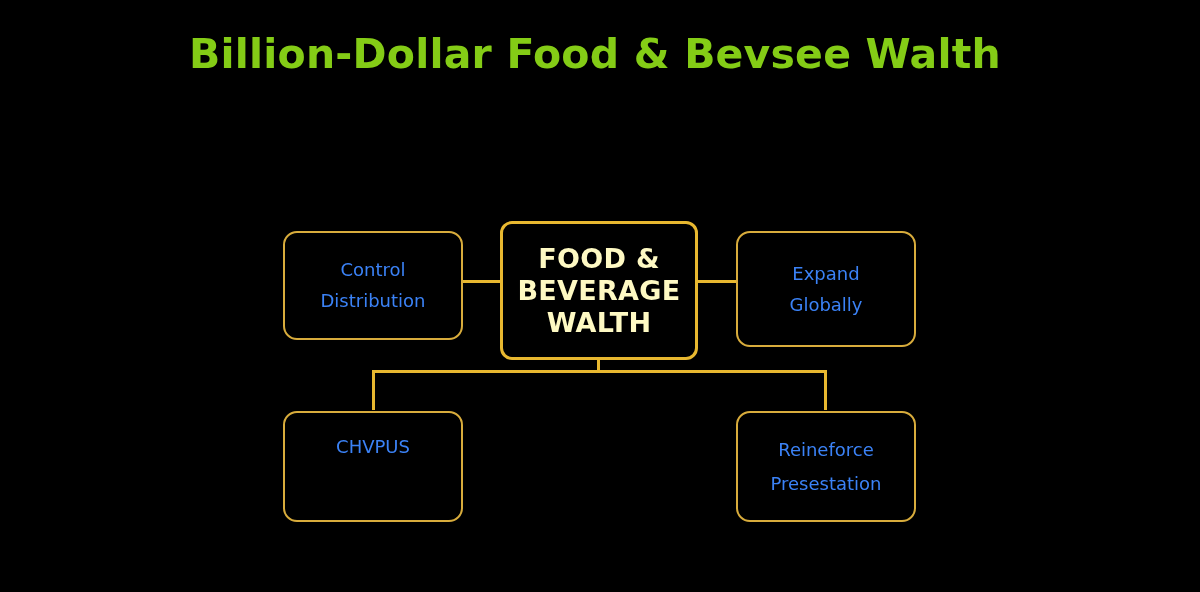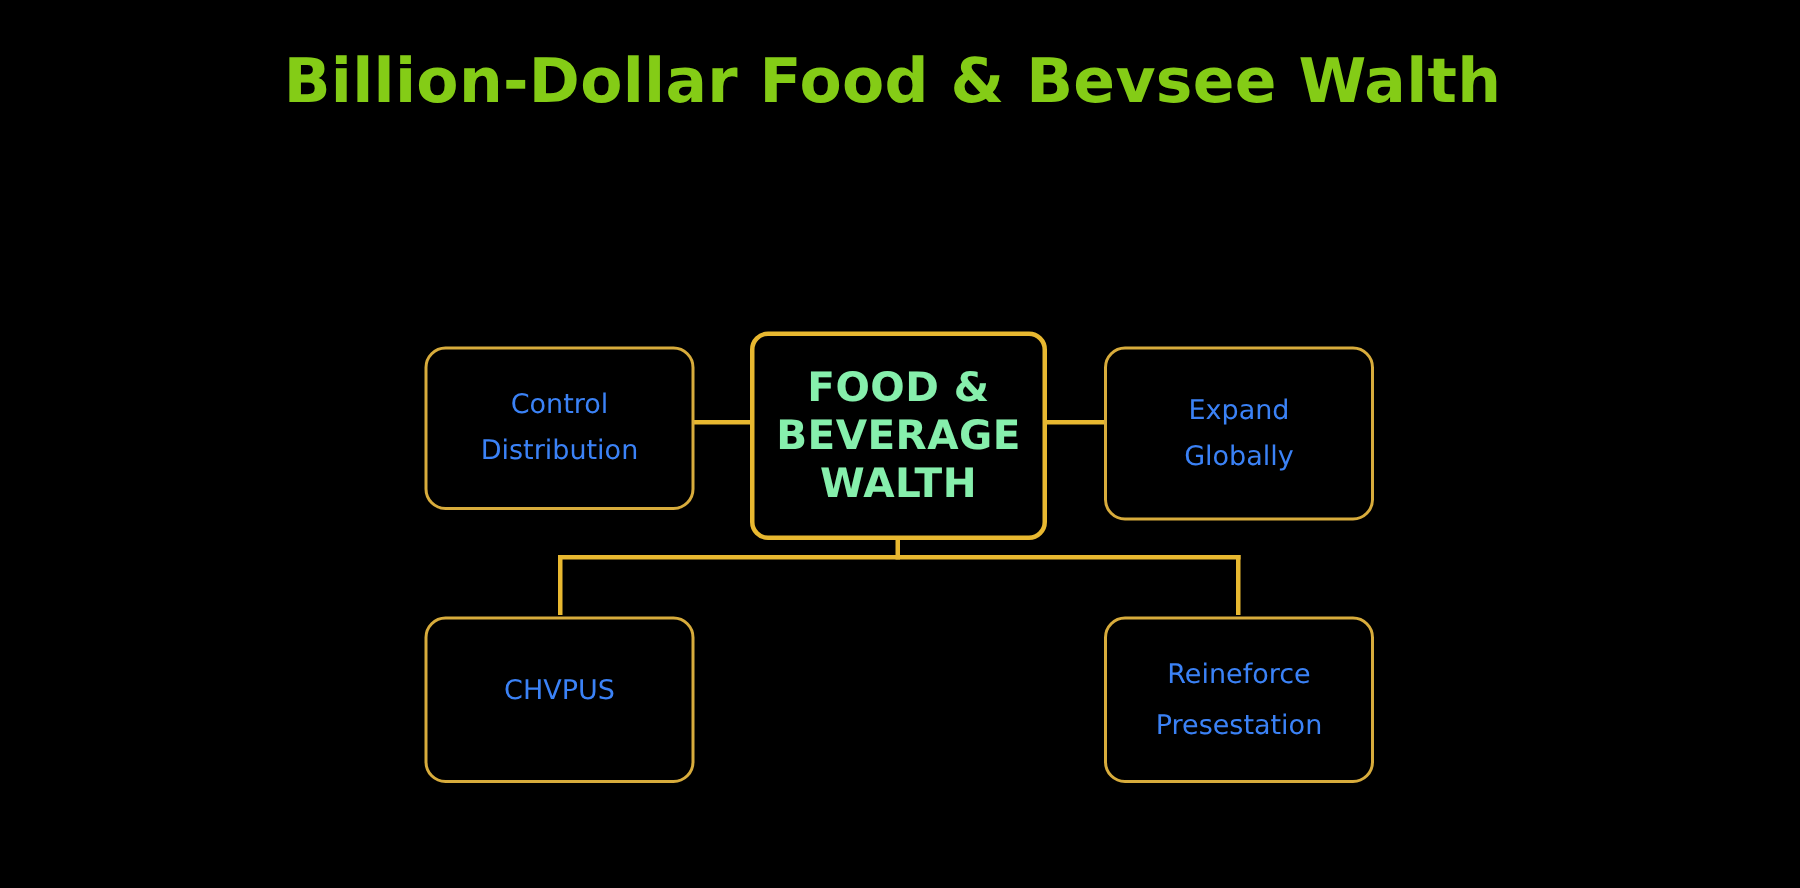--- a/index.html
+++ b/index.html
@@ -42,21 +42,21 @@
       line-height: 31px;
       font-family: "DejaVu Sans", sans-serif;
     }
     .box .label { display: block; white-space: pre-line; }
     .center-box {
       border: 3px solid #e8b830;
       border-radius: 12px;
       font-size: 27px;
       line-height: 32px;
       font-weight: bold;
-      color: #86efac;
+      color: #fef9c3;
       letter-spacing: 0.3px;
     }
     .line {
       position: absolute;
       background: #e8b830;
     }
   </style>
 </head>
 <body>
 
@@ -79,19 +79,19 @@
 BEVERAGE
 WALTH</span>
 </div>
 
 <div class="box" style="left:736px; top:231px; width:180px; height:116px;">
   <span class="label">Expand
 Globally</span>
 </div>
 
 <div class="box" style="left:283px; top:411px; width:180px; height:111px; align-items:flex-start;">
-  <span class="label" style="margin-top:32px;">CHVPUS</span>
+  <span class="label" style="margin-top:18px;">CHVPUS</span>
 </div>
 
 <div class="box" style="left:736px; top:411px; width:180px; height:111px;">
   <span class="label" style="line-height:34px;">Reineforce
 Presestation</span>
 </div>
 
 </body></html>

